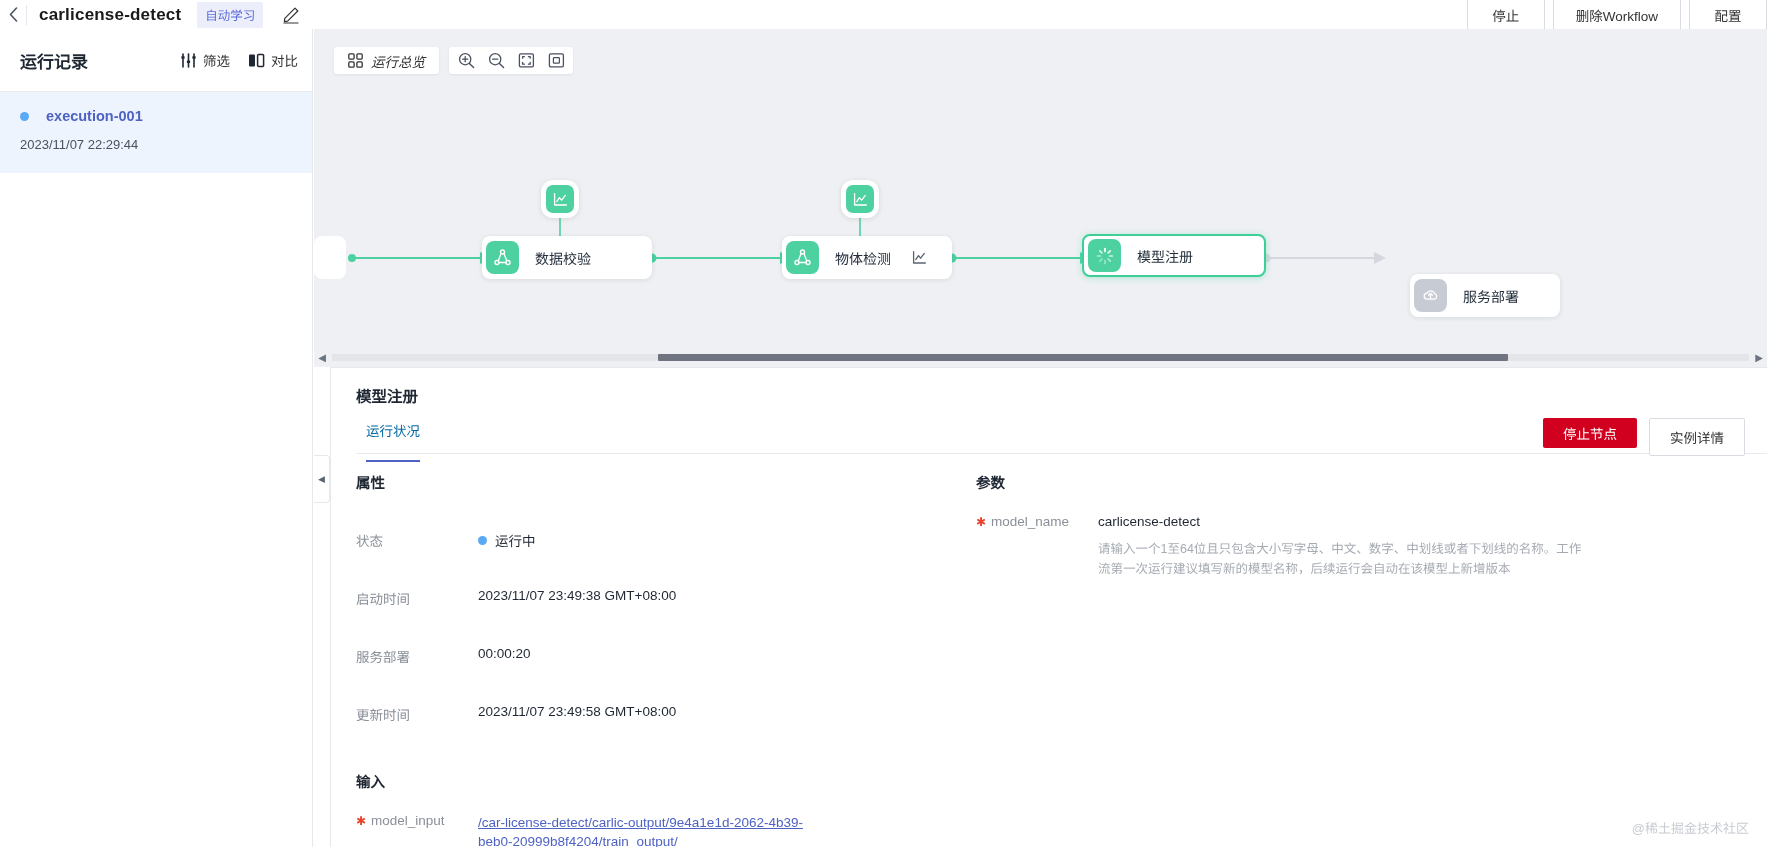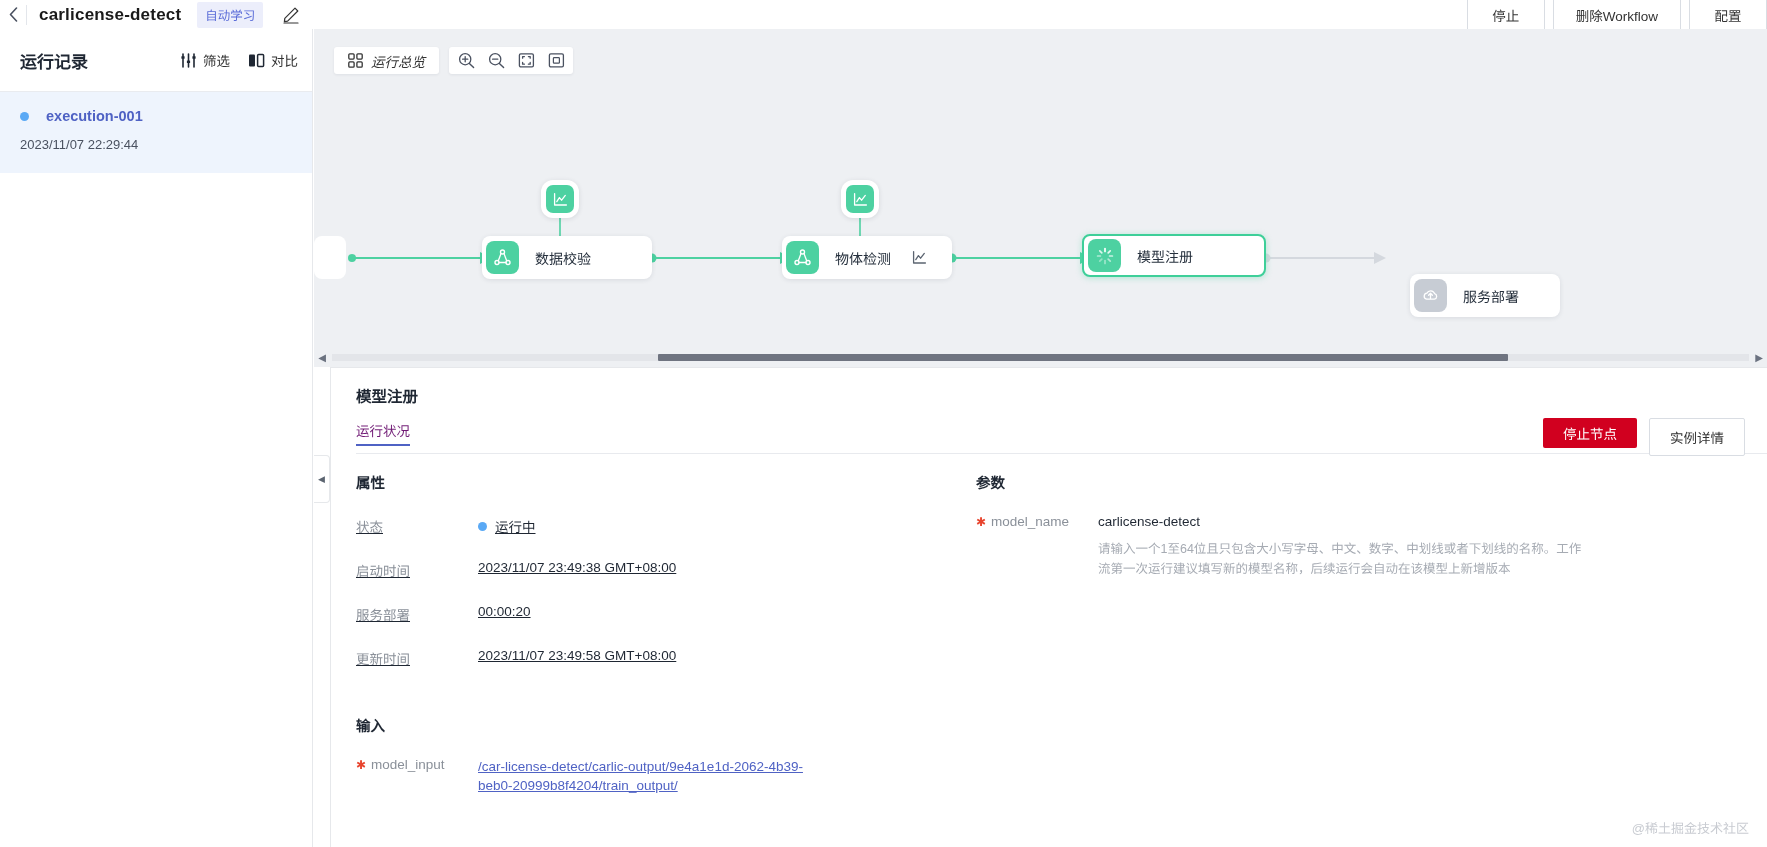--- a/index.html
+++ b/index.html
@@ -146,21 +146,21 @@
     position: absolute; left: 314px; top: 455px; width: 16px; height: 48px;
     background: #ffffff; border: 1px solid #e6e8eb; border-left: none;
     border-radius: 0 4px 4px 0; display: flex; align-items: center; justify-content: center;
     color: #5b6470; font-size: 9px; cursor: pointer; z-index: 5;
   }
   .detail-title {
     position: absolute; left: 25px; top: 16px; font-size: 15.5px; font-weight: bold; color: #1f2733;
   }
   .tabs { position: absolute; left: 25px; top: 52px; display: flex; gap: 24px; }
   .tab {
-    font-size: 13.5px; color: #701a75; padding-bottom: 6px; cursor: pointer; position: relative;
+    font-size: 13.5px; color: #0369a1; padding-bottom: 22px; cursor: pointer; position: relative; margin-left: 10px;
   }
   .tab.active::after {
     content: ""; position: absolute; left: 0; right: 0; bottom: 0; height: 2px; background: #4f62c4;
   }
   .tabs-rule {
     position: absolute; left: 25px; right: 0; top: 85px; height: 1px; background: #e8eaee;
   }
   .detail-actions { position: absolute; right: 22px; top: 50px; display: flex; gap: 12px; }
   .btn-danger {
     background: #d1001f; color: #fff; border: none; font-size: 13.5px;
@@ -170,21 +170,21 @@
   .btn-ghost {
     background: #fff; color: #333; border: 1px solid #d9dde3; font-size: 13.5px;
     padding: 0 20px; height: 38px; border-radius: 2px; cursor: pointer;
     font-family: inherit;
   }
 
   .sec-title { font-size: 14.5px; font-weight: bold; color: #1f2733; }
   .col-left { position: absolute; left: 25px; top: 103px; width: 600px; }
   .col-right { position: absolute; left: 645px; top: 103px; width: 610px; }
 
-  .kv { display: flex; margin-top: 24px; font-size: 13.5px; text-decoration: underline; }
+  .kv { display: flex; margin-top: 38px; font-size: 13.5px; }
   .kv .k { width: 122px; color: #8a9099; flex: none; }
   .kv .v { color: #1f2733; }
   .status-val { display: flex; align-items: center; gap: 8px; }
 
   .sec2 { margin-top: 46px; }
   .kv-req { display: flex; margin-top: 22px; font-size: 13.5px; }
   .kv-req .k { width: 122px; color: #8a9099; flex: none; display: flex; gap: 5px; }
   .req-star { color: #e8442d; font-size: 12px; line-height: 16px; }
   .link { color: #4f62c4; text-decoration: underline; word-break: break-all; line-height: 19px; cursor: pointer; }
   .param-val { color: #1f2733; }

